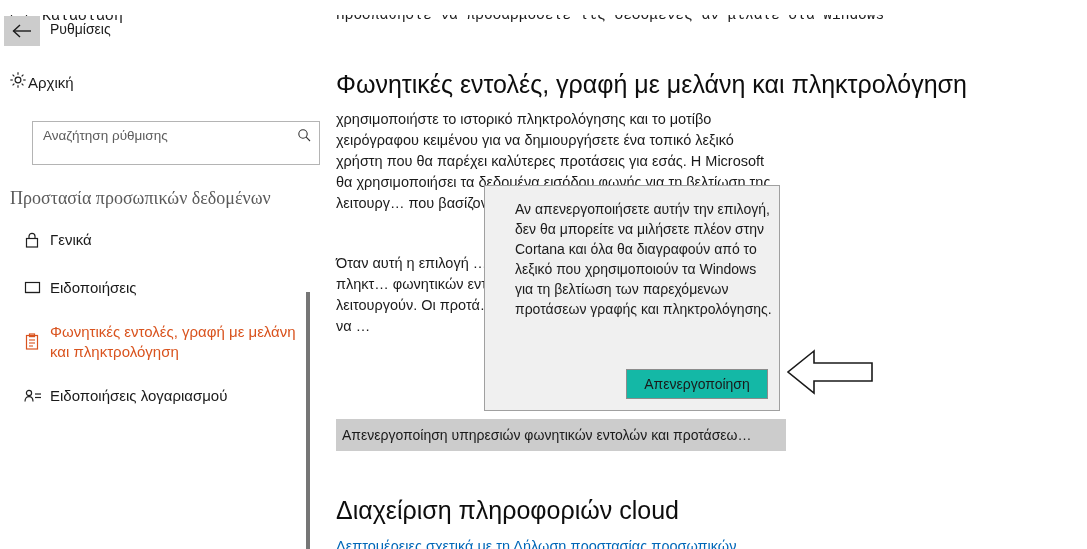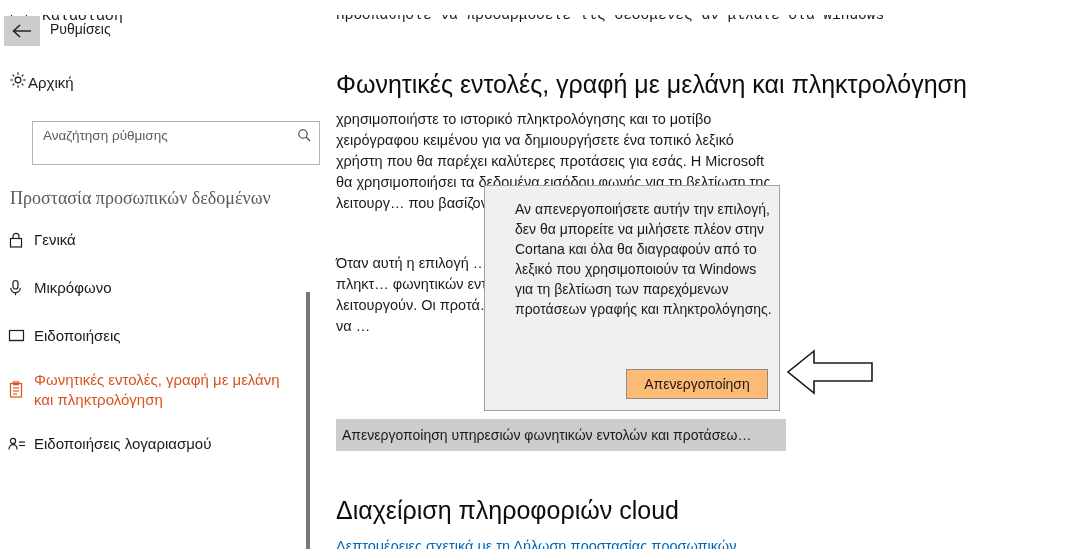--- a/index.html
+++ b/index.html
@@ -160,21 +160,21 @@
     position: absolute;
     left: 0;
     top: 156px;
     width: 310px;
   }
   .nav-item {
     position: relative;
     height: 48px;
     display: flex;
     align-items: center;
-    padding-left: 8px;
+    padding-left: 24px;
     box-sizing: border-box;
     cursor: pointer;
   }
   .nav-item .ico {
     width: 26px;
     min-width: 26px;
     color: #1f1f1f;
     display: flex;
     align-items: center;
     justify-content: flex-start;
@@ -281,21 +281,21 @@
     line-height: 20px;
     color: #1a1a1a;
     margin-left: 28px;
   }
   .dialog-btn {
     position: absolute;
     left: 141px;
     top: 183px;
     width: 142px;
     height: 30px;
-    background: #fdba74;
+    background: #14b8a6;
     border: 1px solid #8c8c8c;
     font-family: "Liberation Sans", sans-serif;
     font-size: 14px;
     color: #1a1a1a;
     cursor: pointer;
     box-sizing: border-box;
   }
 
   
   .big-arrow {
@@ -372,30 +372,20 @@
         <svg width="16" height="18" viewBox="0 0 16 18">
           <rect x="2.5" y="7.5" width="11" height="8.5" fill="none" stroke="currentColor" stroke-width="1.2"></rect>
           <path d="M5 7.5 V5.3 a3 3 0 0 1 6 0 V7.5" fill="none" stroke="currentColor" stroke-width="1.2"></path>
         </svg>
       </span>
       <span class="lbl">Γενικά</span>
     </div>
 
 
 
-    <div class="nav-item">
-      <span class="ico">
-        <svg width="15" height="18" viewBox="0 0 15 18">
-          <rect x="5" y="1.5" width="5" height="8.5" rx="2.5" fill="none" stroke="currentColor" stroke-width="1.2"></rect>
-          <path d="M2.8 9 a4.7 4.7 0 0 0 9.4 0" fill="none" stroke="currentColor" stroke-width="1.2"></path>
-          <line x1="7.5" y1="13.8" x2="7.5" y2="16.2" stroke="currentColor" stroke-width="1.2"></line>
-        </svg>
-      </span>
-      <span class="lbl">Μικρόφωνο</span>
-    </div>
 
     <div class="nav-item">
       <span class="ico">
         <svg width="17" height="16" viewBox="0 0 17 16">
           <rect x="1.5" y="2.5" width="14" height="10" fill="none" stroke="currentColor" stroke-width="1.2"></rect>
           <line x1="1.5" y1="12.5" x2="15.5" y2="12.5" stroke="currentColor" stroke-width="1.2"></line>
         </svg>
       </span>
       <span class="lbl">Ειδοποιήσεις</span>
     </div>

